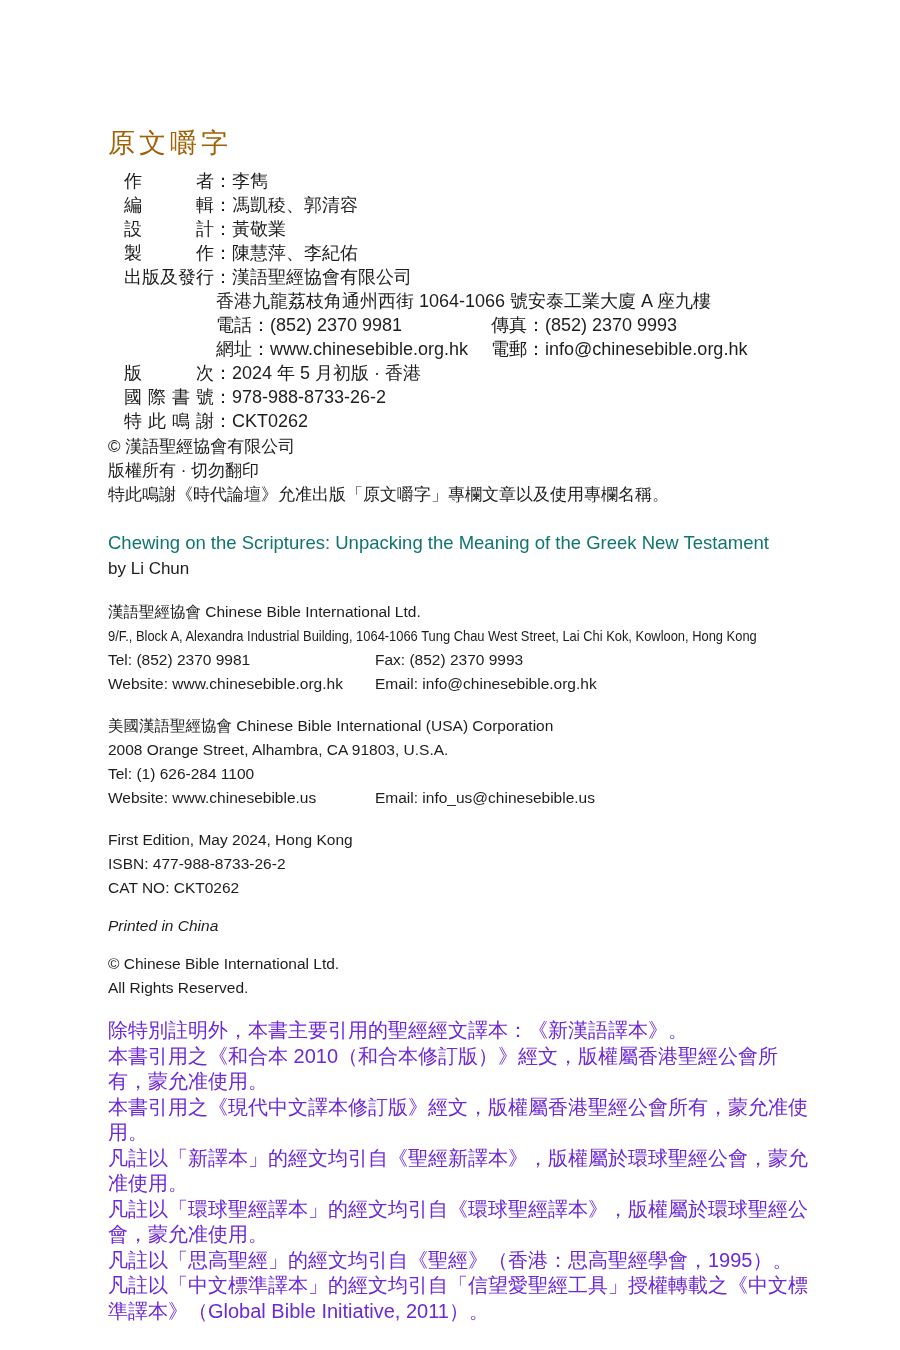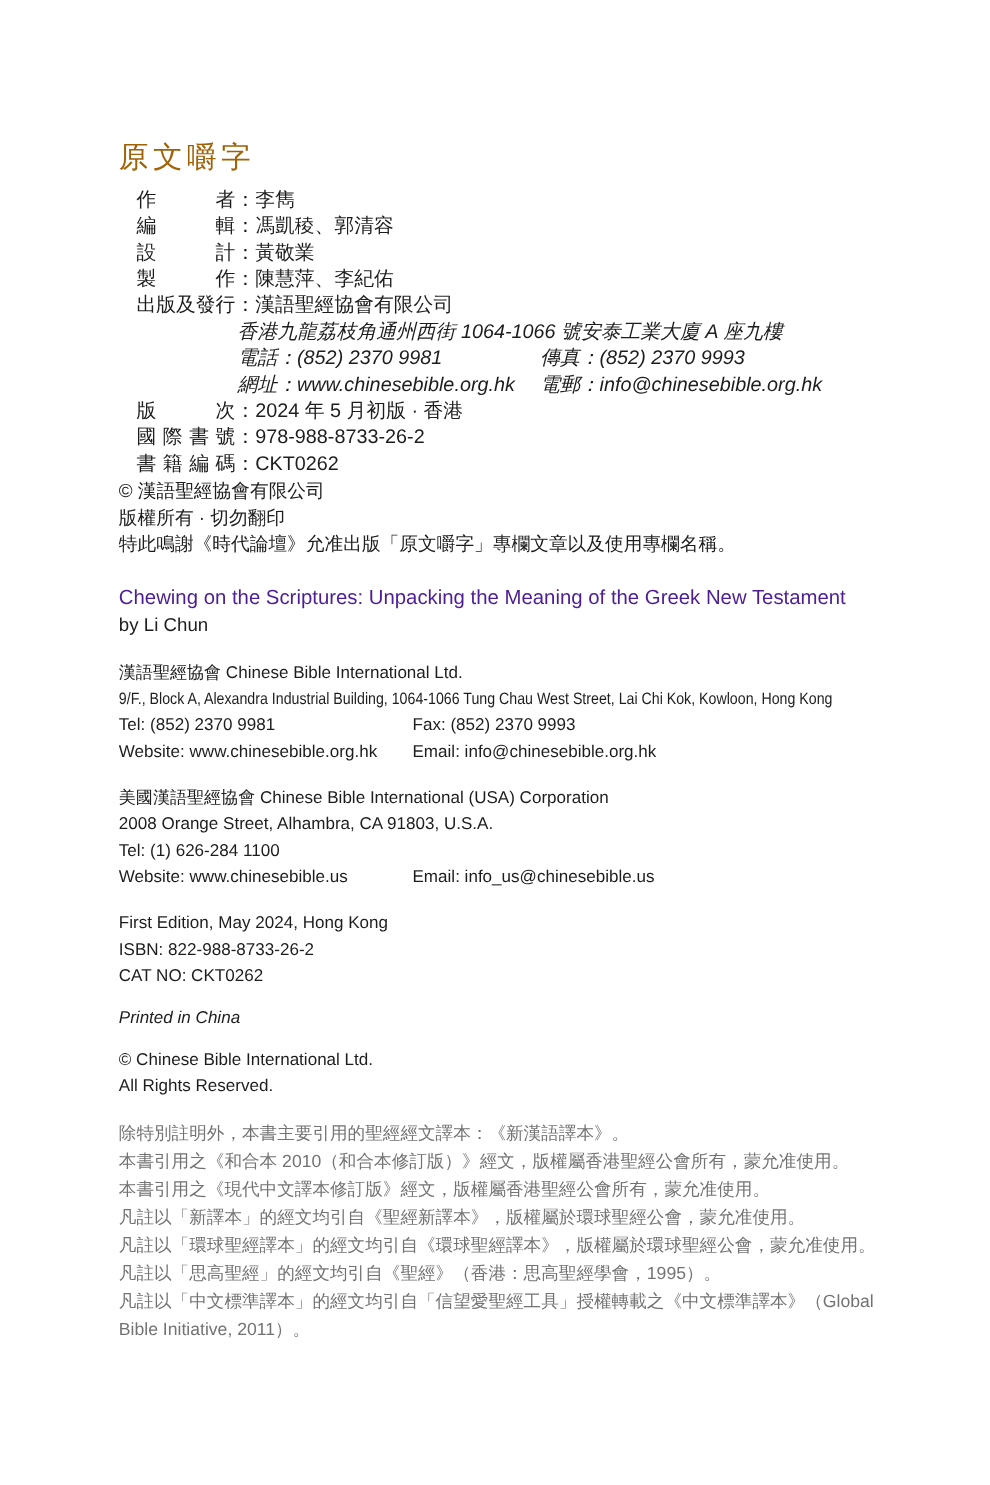--- a/index.html
+++ b/index.html
@@ -31,49 +31,49 @@
   .row-label {
     display: inline-block;
     width: 90px;
     text-align: justify;
     text-align-last: justify;
     flex: none;
     margin-left: 16px;
   }
   .row-colon { flex: none; width: 18px; }
   .row-value { flex: 1; white-space: nowrap; }
-  .indent { margin-left: 108px; font-style: italic; }
+  .indent { margin-left: 108px; }
   .twocol { display: flex; }
   .twocol .col1 { flex: none; }
   .cn-info .twocol .col1 { width: 275px; }
   .cn-legal { font-size: 17px; line-height: 24px; margin-top: 2px; }
   .en-title {
     font-size: 18.5px;
     line-height: 26px;
     margin-top: 23px;
-    color: #4c1d95;
+    color: #0f766e;
   }
   .byline { font-size: 17px; line-height: 26px; }
   .office { font-size: 15.5px; line-height: 24px; margin-top: 18px; }
   .office .twocol .col1 { width: 267px; }
   .condensed {
     white-space: nowrap;
     transform: scaleX(0.86);
     transform-origin: 0 50%;
     font-size: 15px;
   }
   .edition-block { font-size: 15.5px; line-height: 24px; margin-top: 18px; }
   .printed-block { font-size: 15.5px; line-height: 24px; margin-top: 14px; font-style: italic; }
   .copyright-block { font-size: 15.5px; line-height: 24px; margin-top: 14px; }
   .notes {
-    font-size: 16px;
+    font-size: 20px;
     line-height: 25.5px;
     margin-top: 18px;
     width: 700px;
-    color: #737373;
+    color: #6d28d9;
   }
 </style>
 </head>
 <body>
 
 <div class="page">
   <div class="content">
 
     <div class="book-title">原文嚼字</div>
 
@@ -118,21 +118,21 @@
         <span class="row-label">版次</span>
           <span class="row-colon">：</span>
           <span class="row-value">2024 年 5 月初版 · 香港</span>
       </div>
       <div class="row">
         <span class="row-label">國際書號</span>
           <span class="row-colon">：</span>
           <span class="row-value">978-988-8733-26-2</span>
       </div>
       <div class="row">
-        <span class="row-label">書籍編碼</span>
+        <span class="row-label">特此鳴謝</span>
           <span class="row-colon">：</span>
           <span class="row-value">CKT0262</span>
       </div>
     </div>
 
     <div class="cn-legal">
       <div>© 漢語聖經協會有限公司</div>
       <div>版權所有 · 切勿翻印</div>
       <div>特此鳴謝《時代論壇》允准出版「原文嚼字」專欄文章以及使用專欄名稱。</div>
     </div>
@@ -158,21 +158,21 @@
       <div>2008 Orange Street, Alhambra, CA 91803, U.S.A.</div>
       <div>Tel: (1) 626-284 1100</div>
       <div class="twocol">
         <span class="col1">Website: www.chinesebible.us</span>
           <span>Email: info_us@chinesebible.us</span>
       </div>
     </div>
 
     <div class="edition-block">
       <div>First Edition, May 2024, Hong Kong</div>
-      <div>ISBN: 822-988-8733-26-2</div>
+      <div>ISBN: 477-988-8733-26-2</div>
       <div>CAT NO: CKT0262</div>
     </div>
 
     <div class="printed-block">
       <div>Printed in China</div>
     </div>
 
     <div class="copyright-block">
       <div>© Chinese Bible International Ltd.</div>
       <div>All Rights Reserved.</div>

